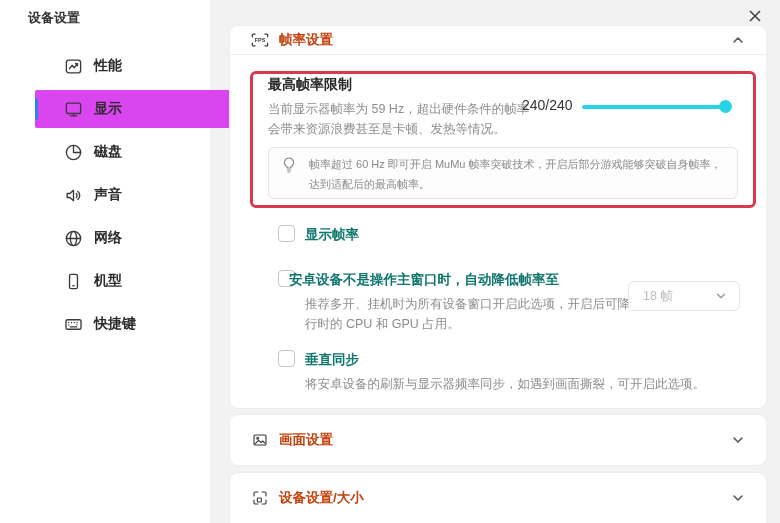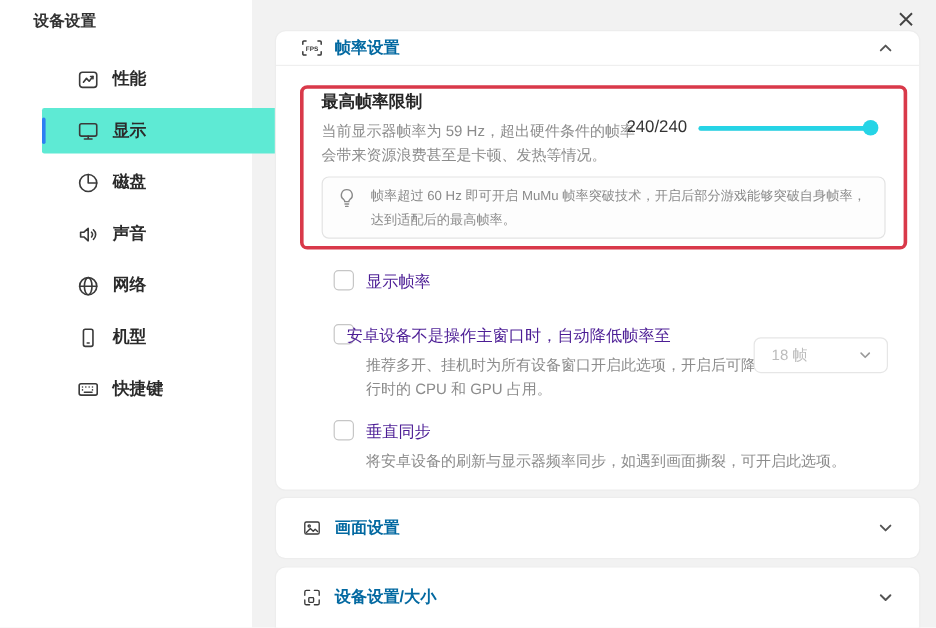--- a/index.html
+++ b/index.html
@@ -23,30 +23,30 @@
   .win-title{position:absolute;left:28px;top:9px;font-size:13px;font-weight:700;color:#333;z-index:5;}
   .close-btn{position:absolute;right:12px;top:4px;width:26px;height:24px;display:flex;align-items:center;justify-content:center;color:#444;cursor:pointer;z-index:5;}
   .close-btn svg{width:14px;height:14px;stroke:#444;stroke-width:1.6;}
   
   .sidebar{position:absolute;left:0;top:0;width:210px;height:523px;background:#fff;}
   .nav{position:absolute;left:0;top:47px;width:100%;margin-left:28px;}
   .nav-item{position:relative;height:38px;margin:0 0 5px 0;display:flex;align-items:center;padding-left:36px;cursor:pointer;}
   .nav-item .icon{width:19px;height:19px;margin-right:11px;color:#3a3a3a;flex:none;display:flex;}
   .nav-item .icon svg{width:19px;height:19px;}
   .nav-item .lbl{font-size:14px;font-weight:600;color:#2b2b2b;}
-  .nav-item.selected{background:#5eead4;margin-left:7px;margin-right:5px;padding-left:29px;border-radius:2px;}
+  .nav-item.selected{background:#d946ef;margin-left:7px;margin-right:5px;padding-left:29px;border-radius:2px;}
   .nav-item.selected::before{content:"";position:absolute;left:0;top:8px;width:3px;height:22px;background:var(--indicator);border-radius:2px;}
   .nav-footer{position:absolute;left:0;top:466px;width:100%;}
   
   .content{position:absolute;left:230px;top:0;width:536px;height:523px;}
   .card{position:absolute;left:0;width:536px;background:var(--card);border-radius:8px;box-shadow:0 0 0 1px #ededed;}
   .card-header{height:30px;display:flex;align-items:center;padding:0 21px;cursor:pointer;}
   .card-header .hicon{width:18px;height:16px;margin-right:10px;color:#3a3a3a;display:flex;}
   .card-header .hicon svg{width:18px;height:16px;}
-  .card-header .hlbl{font-size:13.5px;font-weight:700;color:#0369a1;}
+  .card-header .hlbl{font-size:13.5px;font-weight:700;color:#c2410c;}
   .card-header .chev{margin-left:auto;color:#555;display:flex;}
   .chev svg{width:14px;height:14px;}
   #card-framerate{top:26px;height:382px;}
   #card-framerate .card-header{height:29px;border-bottom:1px solid #efefef;}
   #card-picture{top:415px;height:50px;}
   #card-picture .card-header{height:50px;}
   #card-window{top:473px;height:60px;}
   #card-window .card-header{height:50px;}
   
   .annotation{position:absolute;left:20px;top:45px;width:506px;height:137px;border:3px solid var(--annotation);border-radius:6px;pointer-events:none;z-index:4;}
@@ -58,21 +58,21 @@
   .slider .track{position:absolute;left:0;top:7px;width:100%;height:4px;border-radius:2px;background:#e4e4e4;}
   .slider .fill{position:absolute;left:0;top:7px;height:4px;border-radius:2px;background:var(--accent);}
   .slider .handle{position:absolute;right:-4px;top:2px;width:13px;height:13px;border-radius:50%;background:var(--accent);}
   
   .tip{position:absolute;left:38px;top:121px;width:470px;height:52px;border:1px solid #e3e3e3;border-radius:6px;background:#fdfdfd;}
   .tip .bulb{position:absolute;left:13px;top:9px;width:14px;height:16px;color:#8a8a8a;display:flex;}
   .tip .bulb svg{width:14px;height:16px;}
   .tip .tip-text{position:absolute;left:40px;top:6px;font-size:11px;line-height:20px;color:#8a8a8a;}
   
   .checkbox{position:absolute;width:17px;height:17px;border:1.5px solid #c6c6c6;border-radius:4px;background:#fff;cursor:pointer;}
-  .opt-label{position:absolute;font-size:13.5px;font-weight:400;color:#4c1d95;cursor:pointer;}
+  .opt-label{position:absolute;font-size:13.5px;font-weight:700;color:#0f766e;cursor:pointer;}
   .opt-desc{position:absolute;font-size:12.5px;line-height:20px;color:var(--text2);}
   #cb1{left:48px;top:199px;}  #lbl1{left:75px;top:200px;}
   #cb2{left:48px;top:244px;}  #lbl2{left:59px;top:245px;}  #desc2{left:75px;top:268px;}
   #cb3{left:48px;top:324px;}  #lbl3{left:75px;top:325px;}  #desc3{left:75px;top:348px;}
   .dropdown{position:absolute;left:398px;top:255px;width:112px;height:30px;border:1px solid #e6e6e6;border-radius:6px;background:#fff;display:flex;align-items:center;padding:0 12px 0 14px;cursor:default;}
   .dropdown .dd-val{font-size:12.5px;color:#bcbcbc;}
   .dropdown .chev{margin-left:auto;color:#9a9a9a;display:flex;}
   .dropdown .chev svg{width:12px;height:12px;}
 </style>
 </head>

